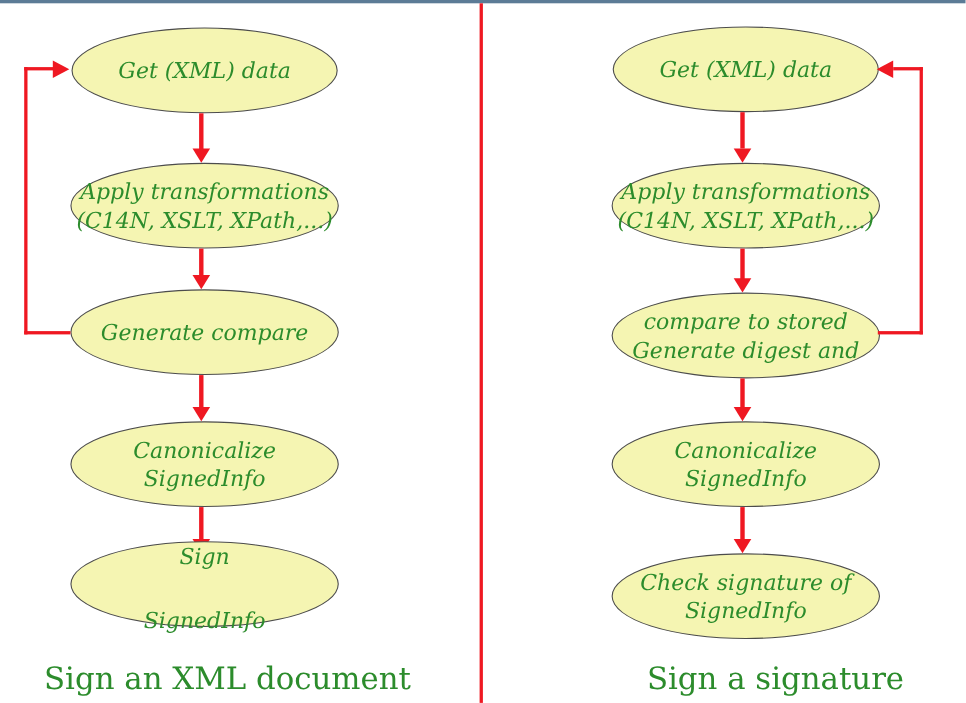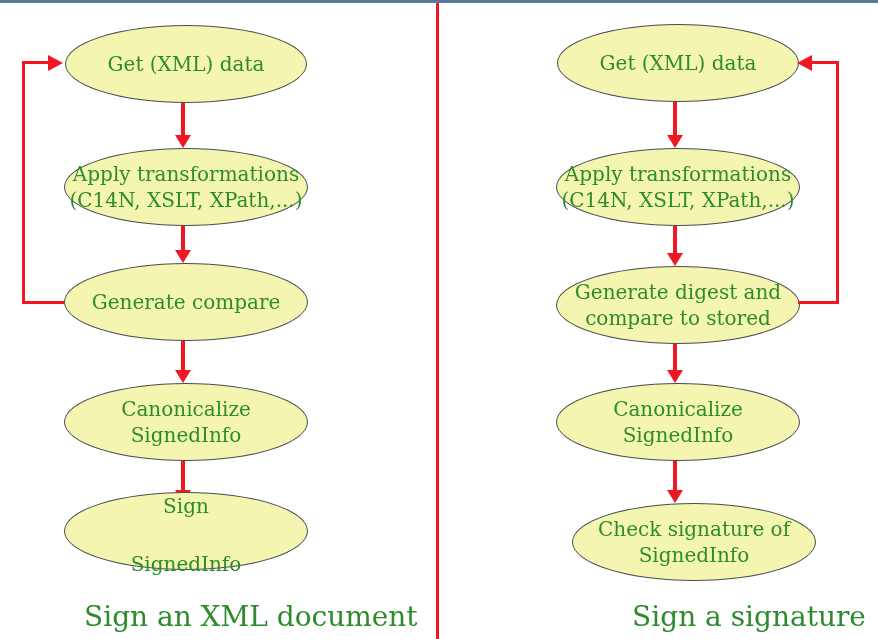--- a/index.html
+++ b/index.html
@@ -24,20 +24,21 @@
     background: var(--node-fill, #f5f5b2);
     border: 1.5px solid var(--node-border, #4c4c4c);
     border-radius: 50%;
     display: flex; flex-direction: column;
     align-items: center; justify-content: center;
     text-align: center;
     color: var(--text-green, #2c8c2c);
     font-size: 20px;
     line-height: 26px;
     box-sizing: border-box;
+    font-style: italic;
   }
   .shaft {
     position: absolute; width: 4px;
     background: var(--accent-red, #ef1822);
   }
   .hseg, .vseg {
     position: absolute;
     background: var(--accent-red, #ef1822);
   }
   .hseg { height: 3px; }
@@ -57,21 +58,20 @@
     border-top: 8px solid transparent;
     border-bottom: 8px solid transparent;
     border-right: 15px solid var(--accent-red, #ef1822);
   }
   .caption {
     position: absolute;
     color: var(--text-green, #2c8c2c);
     font-size: 28px;
     text-align: center;
     white-space: nowrap;
-    margin-left: 44px;
   }
   
   .nL1 { left: 65px;  top: 25px;  width: 242px; height: 78px; }
   .nL2 { left: 64px;  top: 148px; width: 244px; height: 78px; }
   .nL3 { left: 64px;  top: 263px; width: 244px; height: 78px; }
   .nL4 { left: 64px;  top: 383px; width: 244px; height: 78px; }
   .nL5 { left: 64px;  top: 492px; width: 244px; height: 78px; gap: 40px; }
   .aL1s { left: 181px; top: 103px; height: 33px; } .aL1h { left: 175px; top: 135px; }
   .aL2s { left: 181px; top: 226px; height: 25px; } .aL2h { left: 175px; top: 250px; }
   .aL3s { left: 181px; top: 341px; height: 30px; } .aL3h { left: 175px; top: 370px; }
@@ -79,21 +79,21 @@
   .loopL-bottom { left: 22px; top: 301px; width: 42px; }
   .loopL-vert   { left: 22px; top: 61px;  height: 243px; }
   .loopL-top    { left: 22px; top: 61px;  width: 27px; }
   .loopL-head   { left: 48px; top: 55px; }
   .capL { left: 40px; top: 600px; width: 330px; }
   
   .nR1 { left: 557px; top: 24px;  width: 242px; height: 78px; }
   .nR2 { left: 556px; top: 148px; width: 244px; height: 78px; }
   .nR3 { left: 556px; top: 266px; width: 244px; height: 78px; }
   .nR4 { left: 556px; top: 383px; width: 244px; height: 78px; }
-  .nR5 { left: 572px; top: 503px; width: 244px; height: 78px; }
+  .nR5 { left: 556px; top: 503px; width: 244px; height: 78px; }
   .aR1s { left: 673px; top: 102px; height: 33px; } .aR1h { left: 667px; top: 135px; }
   .aR2s { left: 673px; top: 226px; height: 28px; } .aR2h { left: 667px; top: 253px; }
   .aR3s { left: 673px; top: 344px; height: 27px; } .aR3h { left: 667px; top: 370px; }
   .aR4s { left: 673px; top: 461px; height: 30px; } .aR4h { left: 667px; top: 490px; }
   .loopR-bottom { left: 798px; top: 301px; width: 41px; }
   .loopR-vert   { left: 836px; top: 61px;  height: 243px; }
   .loopR-top    { left: 812px; top: 61px;  width: 27px; }
   .loopR-head   { left: 797px; top: 55px; }
   .capR { left: 545px; top: 600px; width: 320px; }
   .line { min-height: 0; }
@@ -154,22 +154,22 @@
   <div class="head head-down aR1h"></div>
 
   <div class="node nR2">
     <div class="line">Apply transformations</div>
     <div class="line">(C14N, XSLT, XPath,...)</div>
   </div>
   <div class="shaft aR2s"></div>
   <div class="head head-down aR2h"></div>
 
   <div class="node nR3">
+    <div class="line">compare to stored</div>
     <div class="line">Generate digest and</div>
-    <div class="line">compare to stored</div>
   </div>
   <div class="shaft aR3s"></div>
   <div class="head head-down aR3h"></div>
 
   <div class="node nR4">
     <div class="line">Canonicalize</div>
     <div class="line">SignedInfo</div>
   </div>
   <div class="shaft aR4s"></div>
   <div class="head head-down aR4h"></div>

